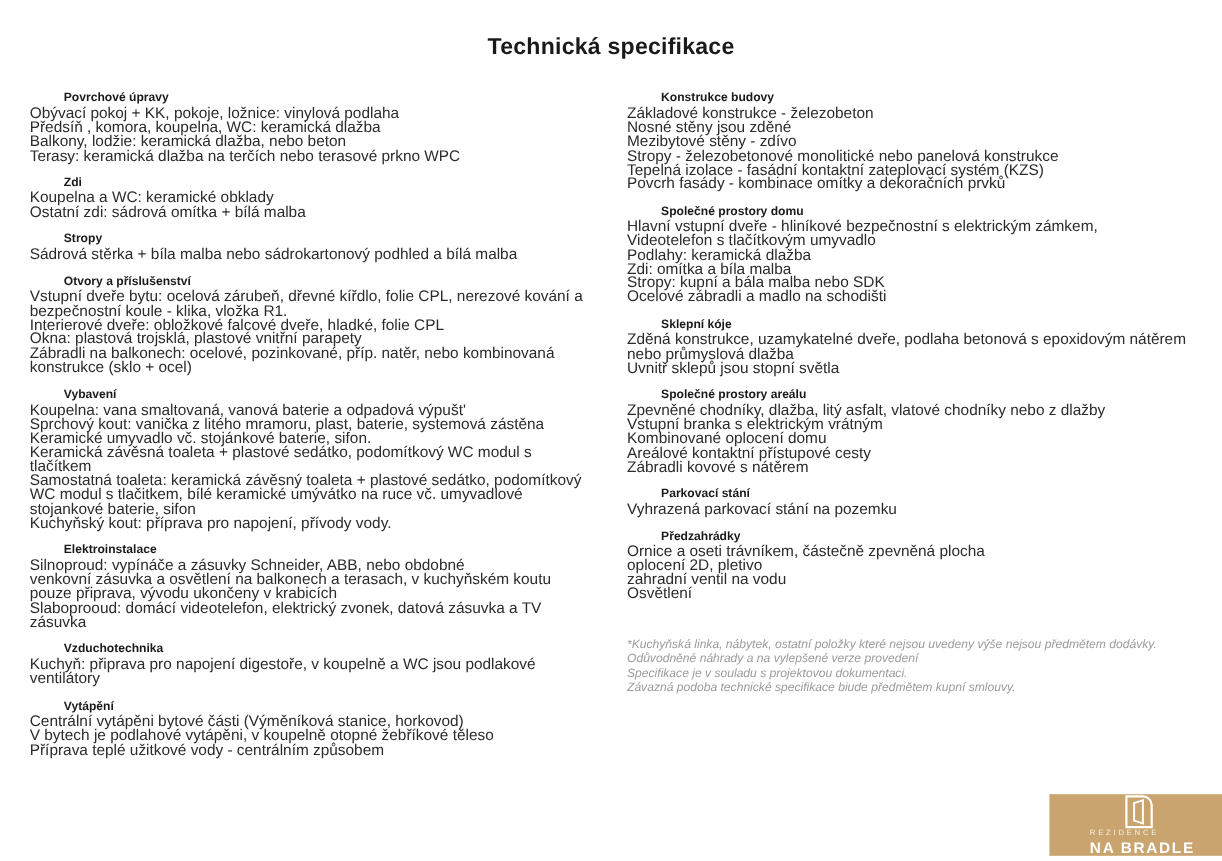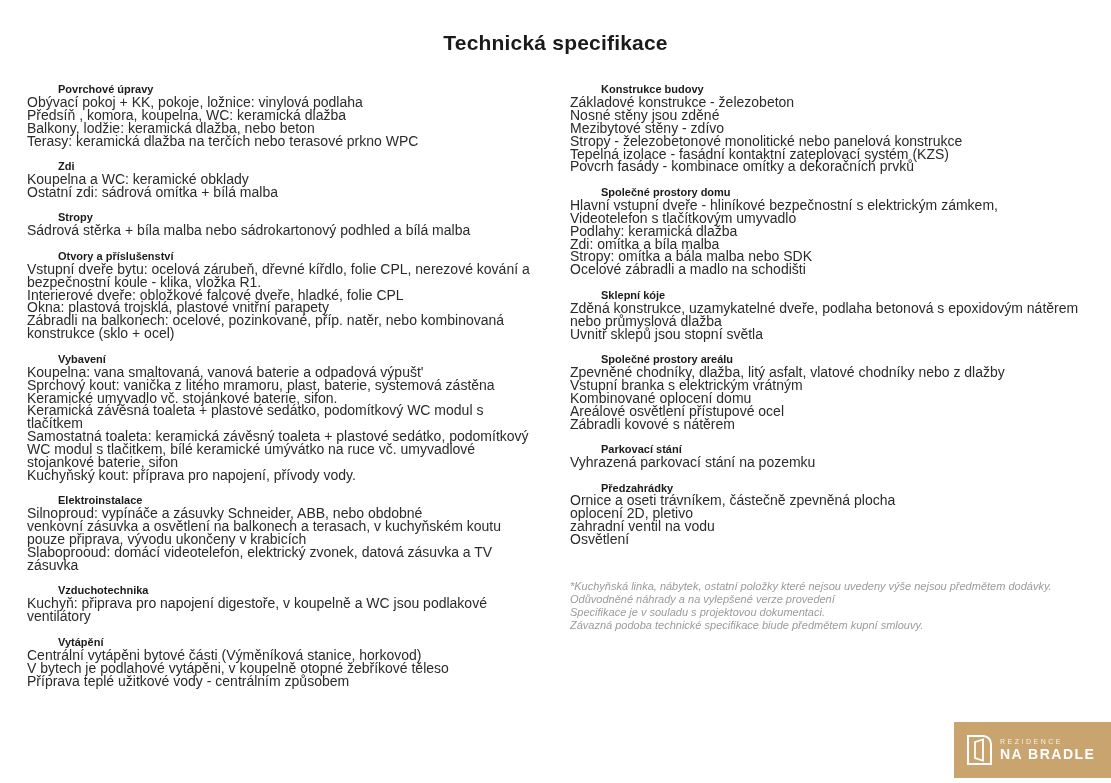--- a/index.html
+++ b/index.html
@@ -57,20 +57,21 @@
   }
   .logo {
     position: absolute;
     top: 722px;
     right: 0;
     width: 157px;
     height: 56px;
     display: flex;
     align-items: center;
     padding-left: 12px;
+    flex-direction: column;
   }
   .logo-icon { flex: 0 0 auto; margin-right: 7px; display: block; }
   .logo-text { display: flex; flex-direction: column; }
   .logo-brand-top {
     font-size: 7px;
     letter-spacing: 2.5px;
     color: rgba(255,255,255,0.85);
     font-weight: 400;
     margin-bottom: 1px;
   }
@@ -147,34 +148,34 @@
           <div class="section-line">Stropy - železobetonové monolitické nebo panelová konstrukce</div>
           <div class="section-line">Tepelná izolace - fasádní kontaktní zateplovací systém (KZS)</div>
           <div class="section-line">Povcrh fasády - kombinace omítky a dekoračních prvků</div>
         </div>
         <div class="section">
           <div class="section-heading">Společné prostory domu</div>
           <div class="section-line">Hlavní vstupní dveře - hliníkové bezpečnostní s elektrickým zámkem,</div>
           <div class="section-line">Videotelefon s tlačítkovým umyvadlo</div>
           <div class="section-line">Podlahy: keramická dlažba</div>
           <div class="section-line">Zdi: omítka a bíla malba</div>
-          <div class="section-line">Stropy: omítka a bála malba nebo SDK</div>
+          <div class="section-line">Stropy: kupní a bála malba nebo SDK</div>
           <div class="section-line">Ocelové zábradli a madlo na schodišti</div>
         </div>
         <div class="section">
           <div class="section-heading">Sklepní kóje</div>
           <div class="section-line">Zděná konstrukce, uzamykatelné dveře, podlaha betonová s epoxidovým nátěrem nebo průmyslová dlažba</div>
           <div class="section-line">Uvnitř sklepů jsou stopní světla</div>
         </div>
         <div class="section">
           <div class="section-heading">Společné prostory areálu</div>
           <div class="section-line">Zpevněné chodníky, dlažba, litý asfalt, vlatové chodníky nebo z dlažby</div>
           <div class="section-line">Vstupní branka s elektrickým vrátným</div>
           <div class="section-line">Kombinované oplocení domu</div>
-          <div class="section-line">Areálové osvětlení přístupové ocel</div>
+          <div class="section-line">Areálové kontaktní přístupové cesty</div>
           <div class="section-line">Zábradli kovové s nátěrem</div>
         </div>
         <div class="section">
           <div class="section-heading">Parkovací stání</div>
           <div class="section-line">Vyhrazená parkovací stání na pozemku</div>
         </div>
         <div class="section">
           <div class="section-heading">Předzahrádky</div>
           <div class="section-line">Ornice a oseti trávníkem, částečně zpevněná plocha</div>
           <div class="section-line">oplocení 2D, pletivo</div>

